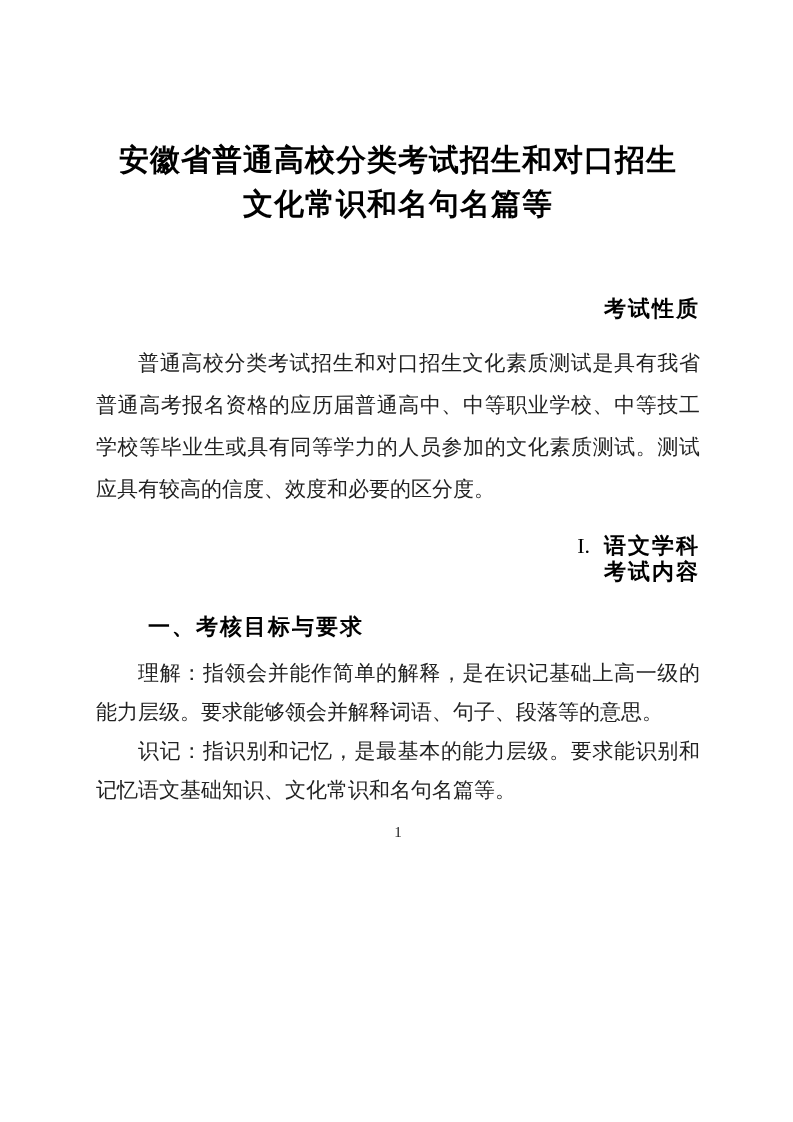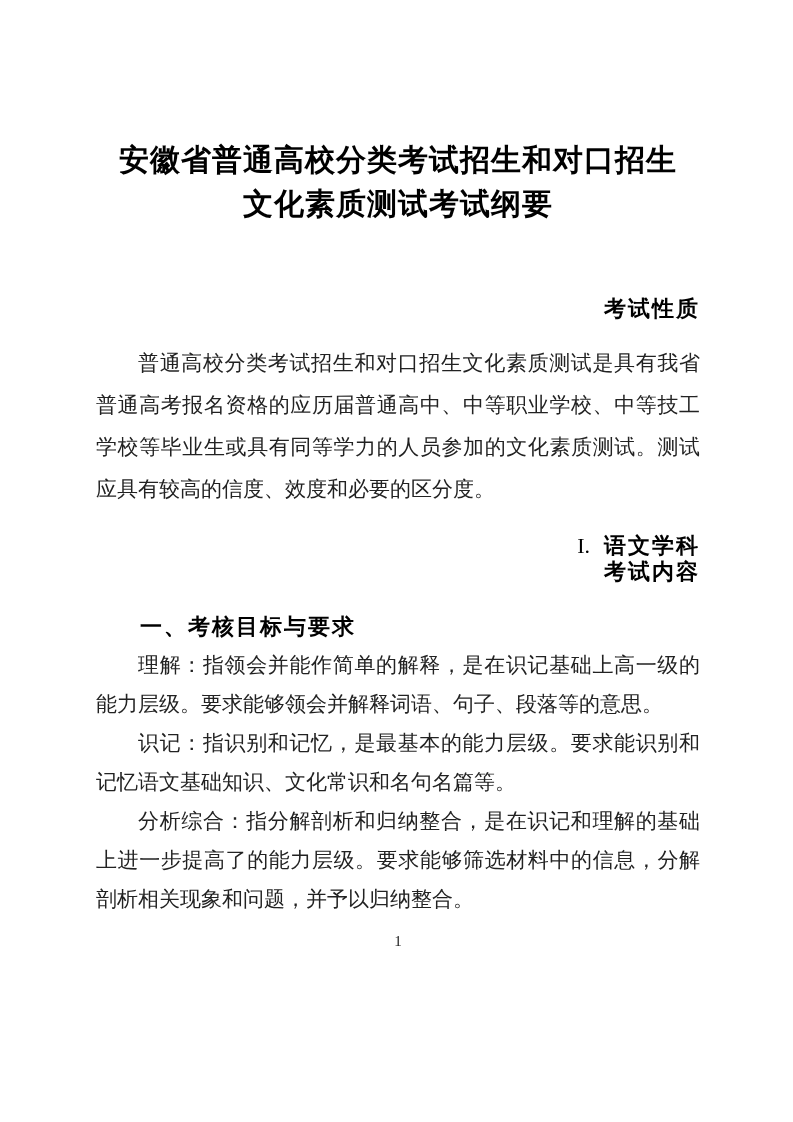--- a/index.html
+++ b/index.html
@@ -69,21 +69,21 @@
     font-family: "Liberation Serif", "DejaVu Serif", serif;
   }
   .para-nature {
     margin-top: 20px;
     line-height: 42px;
   }
 
   
   .section-one { margin-top: 22px; }
   .section-one .sub-heading {
-    margin: 0;
+    margin: 8px;
     font-family: "Liberation Sans", "DejaVu Sans", sans-serif;
     font-weight: 700;
     font-size: 22px;
     line-height: 39px;
     letter-spacing: 2px;
     color: #000000;
     text-indent: 2em;
   }
   .section-one .body-para { line-height: 39px; }
 
@@ -97,41 +97,40 @@
     color: #222222;
   }
 </style>
 </head>
 <body>
 
 <div class="page">
 
   <h1 class="doc-title">
     <span class="title-line">安徽省普通高校分类考试招生和对口招生</span>
-    <span class="title-line">文化素质测试考试纲要</span>
+    <span class="title-line">文化常识和名句名篇等</span>
   </h1>
 
   <h2 class="center-heading h-nature">考试性质</h2>
 
   <p class="body-para para-nature">普通高校分类考试招生和对口招生文化素质测试是具有我省普通高考报名资格的应历届普通高中、中等职业学校、中等技工学校等毕业生或具有同等学力的人员参加的文化素质测试。测试应具有较高的信度、效度和必要的区分度。</p>
 
   <h2 class="center-heading subject-heading">
     <span class="numeral">I.</span><span class="subject-name">语文学科</span>
   </h2>
 
   <h2 class="center-heading h-content">考试内容</h2>
 
   <section class="section-one">
     <h3 class="sub-heading">一、考核目标与要求</h3>
 
 
     <p class="body-para">理解：指领会并能作简单的解释，是在识记基础上高一级的能力层级。要求能够领会并解释词语、句子、段落等的意思。</p>
 
     <p class="body-para">识记：指识别和记忆，是最基本的能力层级。要求能识别和记忆语文基础知识、文化常识和名句名篇等。</p>
 
-    <p class="body-para">分析综合：指分解剖析和归纳整合，是在识记和理解的基础上进一步提高了的能力层级。要求能够筛选材料中的信息，分解剖析相关现象和问题，并予以归纳整合。</p>
   </section>
 
   <footer class="page-footer">
     <span>1</span>
   </footer>
 
 </div>
 
 </body></html>

